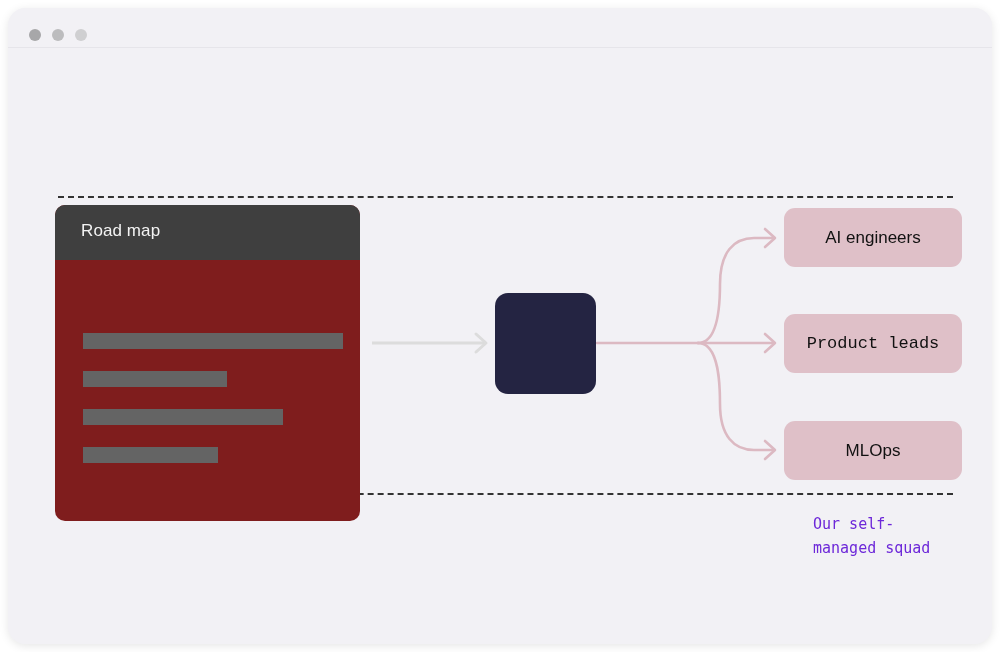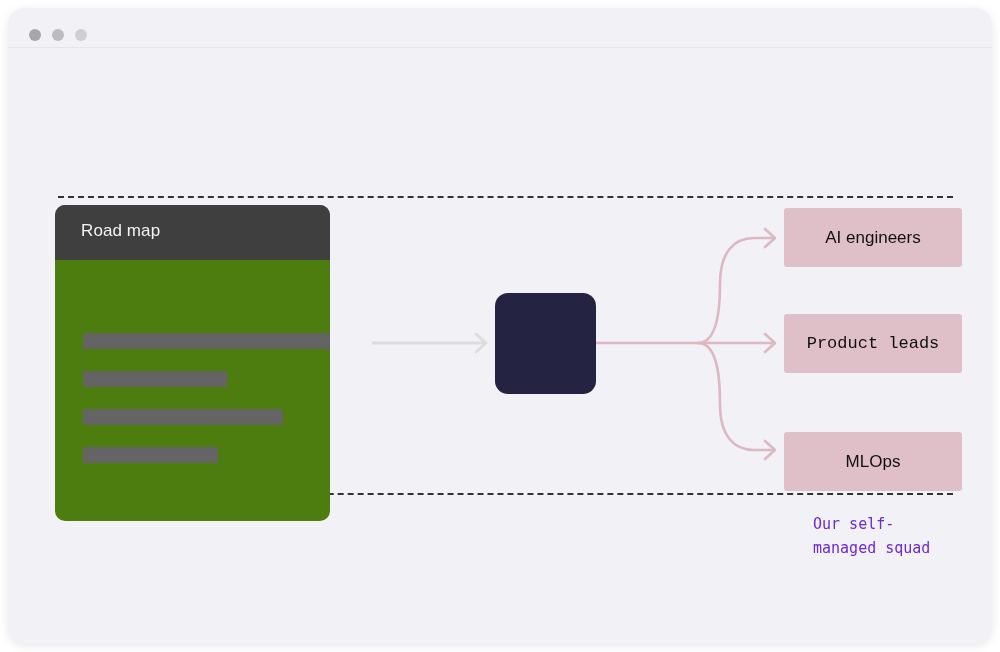--- a/index.html
+++ b/index.html
@@ -66,23 +66,23 @@
     border-top: 2px dashed #333333;
   }
   #dashed-top    { top: 148px; }
   #dashed-bottom { top: 445px; }
 
   
   #roadmap-card {
     position: absolute;
     left: 47px;
     top: 157px;
-    width: 275px;
+    width: 305px;
     height: 316px;
-    background: #4d7c0f;
+    background: #7f1d1d;
     border-radius: 10px;
     overflow: hidden;
   }
   #roadmap-card-header {
     position: absolute;
     left: 0;
     top: 0;
     width: 305px;
     height: 55px;
     background: #3f3f3f;
@@ -127,37 +127,37 @@
     pointer-events: none;
   }
 
   
   .role-chip {
     position: absolute;
     left: 776px;
     width: 178px;
     height: 59px;
     background: #dfc0c8;
-    border-radius: 3px;
+    border-radius: 11px;
   }
   .role-chip-label {
     position: absolute;
     left: 0;
     top: 0;
     width: 178px;
     height: 59px;
     display: flex;
     align-items: center;
     justify-content: center;
     font-size: 17px;
     color: #111111;
   }
   #role-chip-ai-engineers  { top: 160px; }
   #role-chip-product-leads { top: 266px; font-family: Liberation Mono, monospace; }
-  #role-chip-mlops         { top: 384px; }
+  #role-chip-mlops         { top: 373px; }
 
   
   #squad-caption {
     position: absolute;
     left: 789px;
     top: 464px;
     width: 190px;
     font-family: "DejaVu Sans Mono", monospace;
     font-size: 15px;
     line-height: 24px;

